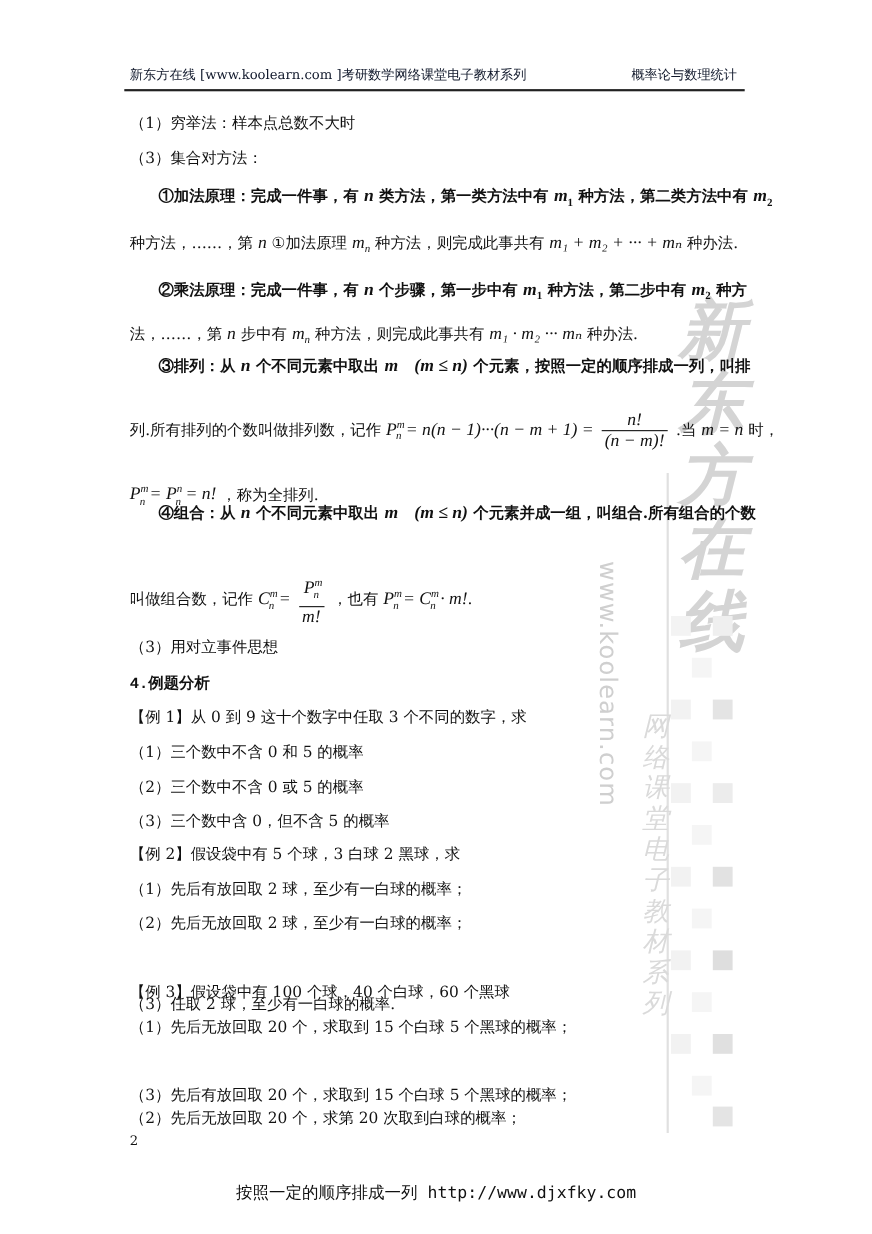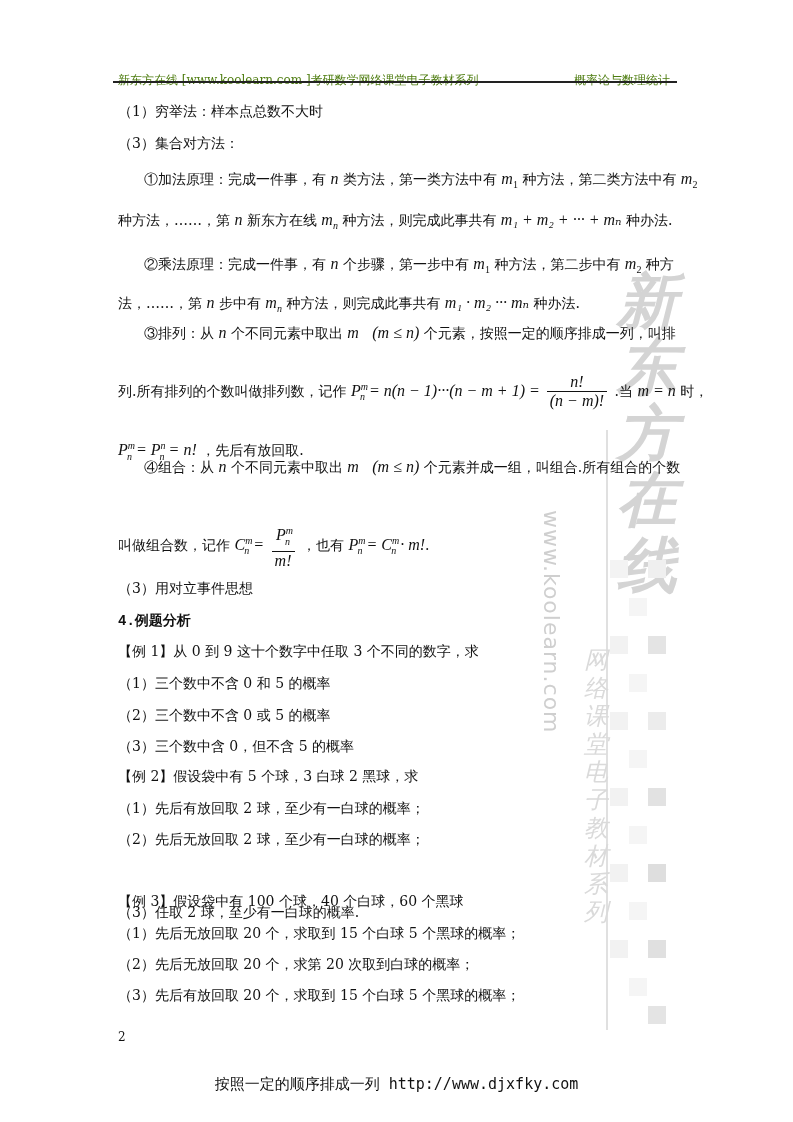--- a/index.html
+++ b/index.html
@@ -11,25 +11,25 @@
       width: 793px;
       height: 1122px;
       position: relative;
       overflow: hidden;
       font-family: "DejaVu Serif", "Liberation Serif", serif;
       color: #111;
     }
     .header {
       position: absolute;
       left: 118px;
-      top: 72px;
+      top: 60px;
       width: 560px;
       height: 24px;
       font-size: 12px;
-      color: #4d7c0f;
+      color: #0f172a;
     }
     .header .left { position: absolute; left: 0; top: 0; }
     .header .right { position: absolute; right: 8px; top: 0; }
     .header-rule {
       position: absolute;
       left: 113px;
       top: 81px;
       width: 564px;
       height: 2px;
       background: #222;
@@ -105,21 +105,21 @@
       top: 0;
       width: 560px;
       z-index: 1;
       font-size: 14px;
     }
     .line {
       position: absolute;
       left: 0;
       white-space: nowrap;
     }
-    .indent { left: 26px; }
+    .indent { left: 26px; font-weight: bold; }
     .bold { font-weight: bold; font-family: Liberation Mono, monospace; }
     .math {
       font-family: "Liberation Serif", "DejaVu Serif", serif;
       font-style: italic;
       font-size: 16px;
     }
     .up { font-style: normal; }
     sub, sup { font-size: 10px; }
     .frac {
       display: inline-block;
@@ -215,21 +215,21 @@
     <span>①加法原理：完成一件事，有</span>
     <span class="math">n</span>
     <span>类方法，第一类方法中有</span>
     <span class="math"><span>m</span><sub class="up">1</sub></span>
     <span>种方法，第二类方法中有</span>
     <span class="math"><span>m</span><sub class="up">2</sub></span>
   </div>
   <div class="line" style="top:210px">
     <span>种方法，……，第</span>
     <span class="math">n</span>
-    <span>新东方在线</span>
+    <span>①加法原理</span>
     <span class="math"><span>m</span><sub>n</sub></span>
     <span>种方法，则完成此事共有</span>
     <span class="math">m₁ + m₂ + ··· + mₙ</span>
     <span>种办法.</span>
   </div>
 
   <div class="line indent" style="top:255px">
     <span>②乘法原理：完成一件事，有</span>
     <span class="math">n</span>
     <span>个步骤，第一步中有</span>
@@ -263,21 +263,21 @@
     <span class="frac math">
       <span class="num">n!</span>
       <span class="den">(n − m)!</span>
     </span>
     <span>.当</span>
     <span class="math">m = n</span>
     <span>时，</span>
   </div>
   <div class="line" style="top:440px">
     <span class="math">P<sup>m</sup><sub style="margin-left:-8px">n</sub> = P<sup>n</sup><sub style="margin-left:-6px">n</sub><span> = n!</span></span>
-    <span>，先后有放回取.</span>
+    <span>，称为全排列.</span>
   </div>
 
   <div class="line indent" style="top:458px">
     <span>④组合：从</span>
     <span class="math">n</span>
     <span>个不同元素中取出</span>
     <span class="math">m</span>
     &nbsp;
     <span class="math">(m ≤ n)</span>
     <span>个元素并成一组，叫组合.所有组合的个数</span>
@@ -302,18 +302,18 @@
   <div class="line" style="top:707px">（2）三个数中不含 0 或 5 的概率</div>
   <div class="line" style="top:738px">（3）三个数中含 0，但不含 5 的概率</div>
 
   <div class="line" style="top:768px">【例 2】假设袋中有 5 个球，3 白球 2 黑球，求</div>
   <div class="line" style="top:800px">（1）先后有放回取 2 球，至少有一白球的概率；</div>
   <div class="line" style="top:831px">（2）先后无放回取 2 球，至少有一白球的概率；</div>
   <div class="line" style="top:904px">（3）任取 2 球，至少有一白球的概率.</div>
 
   <div class="line" style="top:893px">【例 3】假设袋中有 100 个球，40 个白球，60 个黑球</div>
   <div class="line" style="top:925px">（1）先后无放回取 20 个，求取到 15 个白球 5 个黑球的概率；</div>
-  <div class="line" style="top:956px">（2）先后无放回取 20 个，求第 20 次取到白球的概率；</div>
+  <div class="line" style="top:1008px">（2）先后无放回取 20 个，求第 20 次取到白球的概率；</div>
   <div class="line" style="top:987px">（3）先后有放回取 20 个，求取到 15 个白球 5 个黑球的概率；</div>
 </div>
 
 <div class="page-num">2</div>
 <div class="footer">按照一定的顺序排成一列 http://www.djxfky.com</div>
 
 </body></html>

